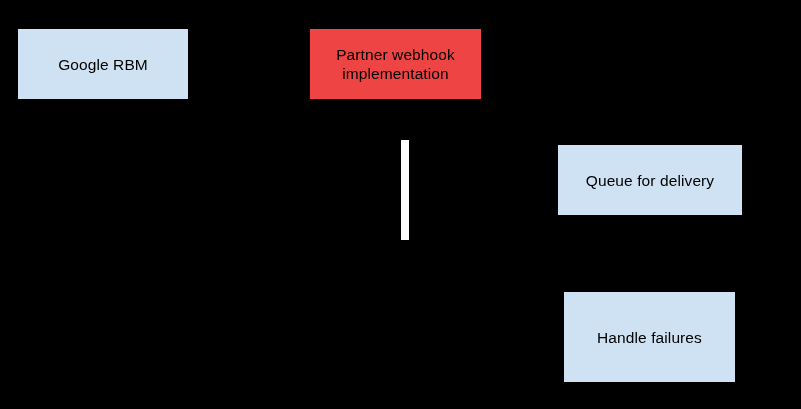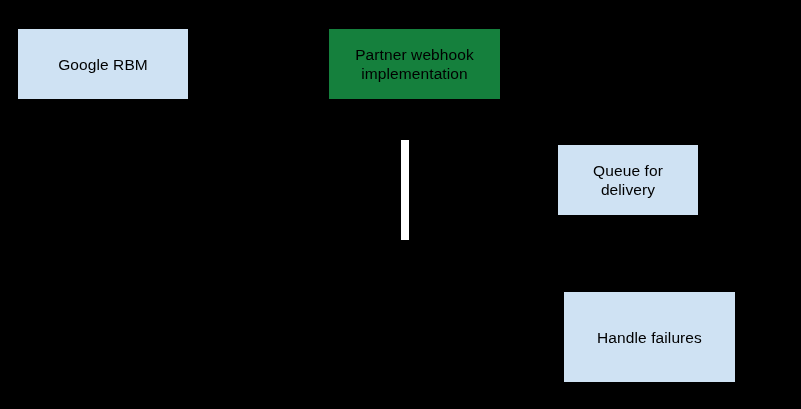--- a/index.html
+++ b/index.html
@@ -38,28 +38,28 @@
 </style>
 </head>
 <body>
 
 <div id="canvas">
 
   <div class="node" style="left:18px; top:29px; width:170px; height:70px; background:#cfe2f3;">
     <span>Google RBM</span>
   </div>
 
-  <div class="node" style="left:329px; top:29px; width:171px; height:70px; background:#15803d;">
+  <div class="node" style="left:310px; top:29px; width:171px; height:70px; background:#ef4444;">
     <span>Partner webhook
 implementation</span>
   </div>
 
   <div class="connector" style="left:401px; top:140px; width:8px; height:100px; background:#ffffff;"></div>
 
-  <div class="node" style="left:558px; top:145px; width:140px; height:70px; background:#cfe2f3;">
+  <div class="node" style="left:558px; top:145px; width:184px; height:70px; background:#cfe2f3;">
     <span>Queue for delivery</span>
   </div>
 
   <div class="node" style="left:564px; top:292px; width:171px; height:90px; background:#cfe2f3;">
     <span>Handle failures</span>
   </div>
 
 </div>
 
 </body></html>

